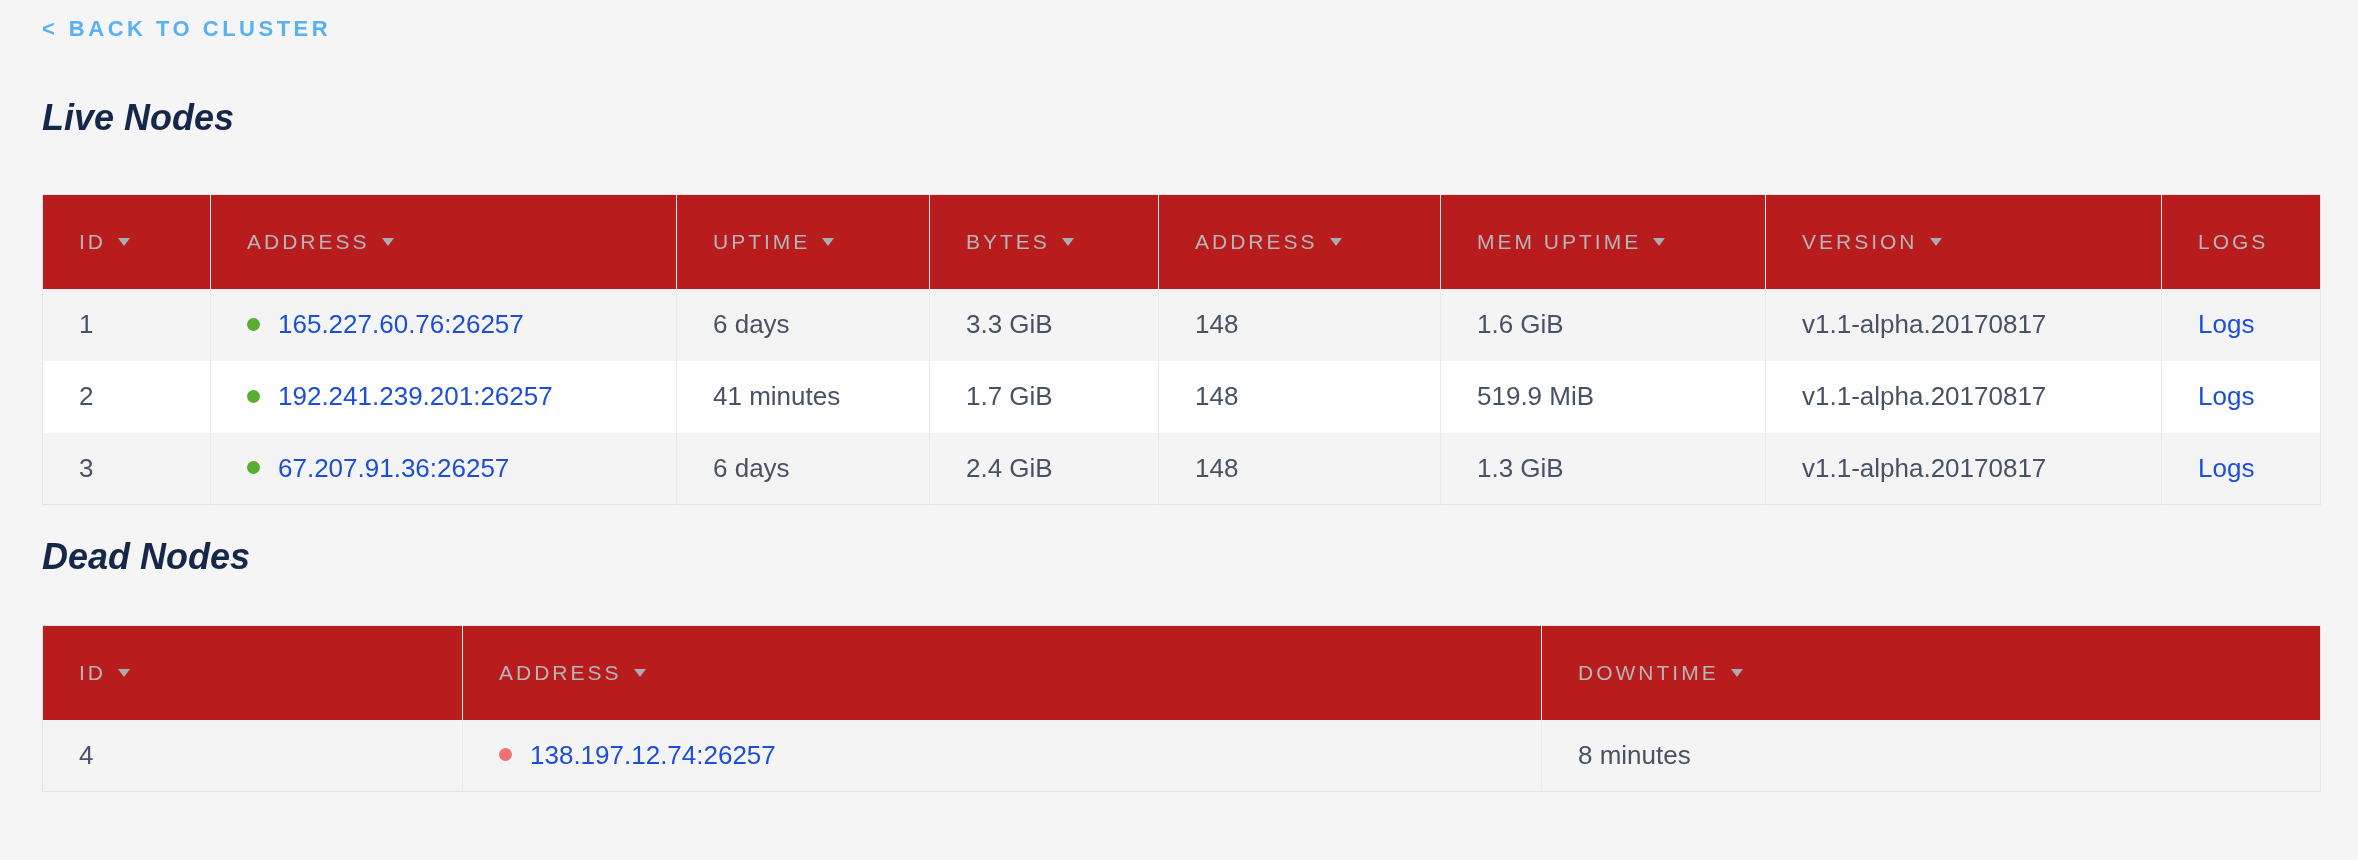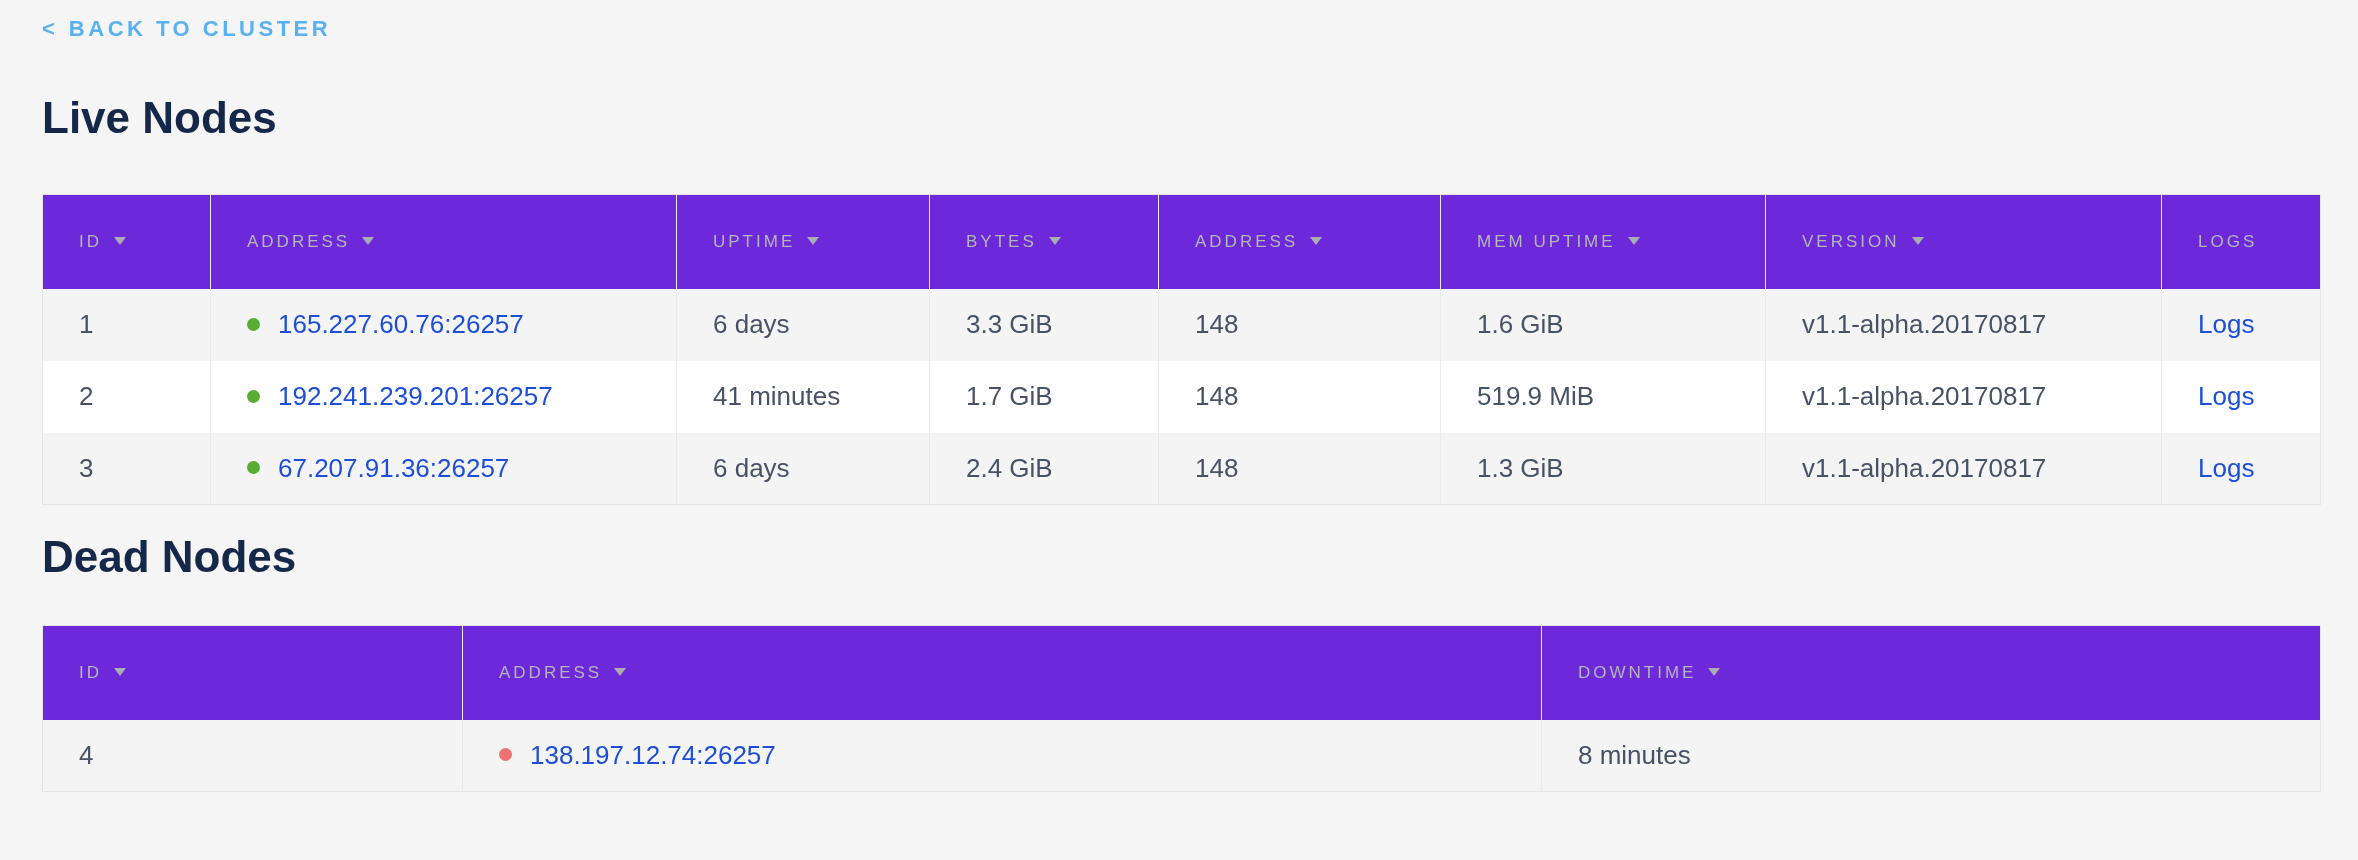--- a/index.html
+++ b/index.html
@@ -30,46 +30,47 @@
     letter-spacing: 3.5px;
     text-decoration: none;
     cursor: pointer;
     line-height: 27px;
   }
   .back-link .chevron { letter-spacing: 0; }
 
   
   h1.section-title {
     margin: 48px 0 0 0;
-    font-size: 44px;
+    font-size: 36px;
     line-height: 55px;
     font-weight: bold;
     color: #152849;
     letter-spacing: 0;
+    font-style: italic;
   }
   h1.section-title.dead { margin-top: 24px; }
 
   
   table.nodes {
     width: 2278px;
     border-collapse: collapse;
     table-layout: fixed;
     background: transparent;
     border: 1px solid #e4e5e6;
   }
   table.nodes.live { margin-top: 49px; }
   table.nodes.dead { margin-top: 41px; }
 
   table.nodes th {
     height: 94px;
-    background: #6d28d9;
+    background: #b91c1c;
     text-align: left;
     vertical-align: middle;
     padding: 0 10px 0 36px;
-    font-size: 17px;
+    font-size: 21px;
     font-weight: normal;
     letter-spacing: 3px;
     color: #b4b7ba;
     border-right: 1px solid #e9eaeb;
     white-space: nowrap;
     overflow: hidden;
   }
   table.nodes th:last-child { border-right: none; }
 
   table.nodes td {

